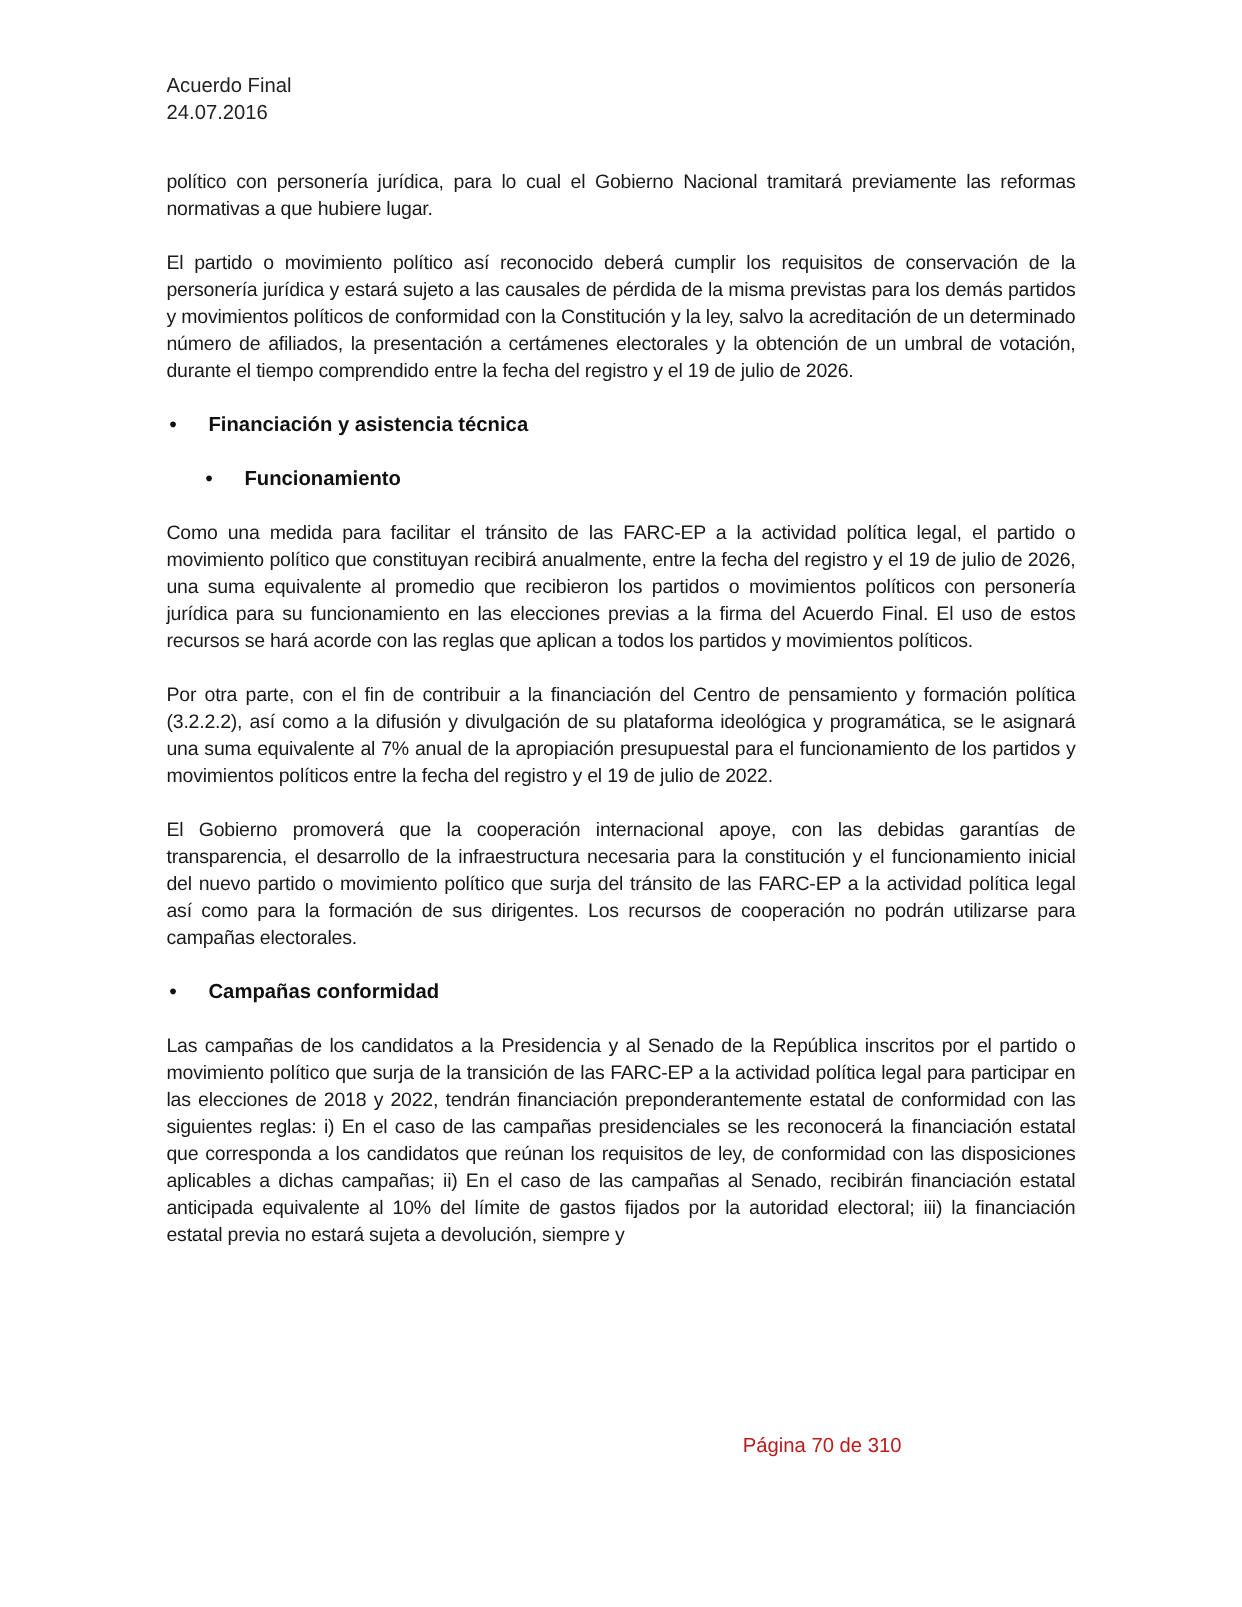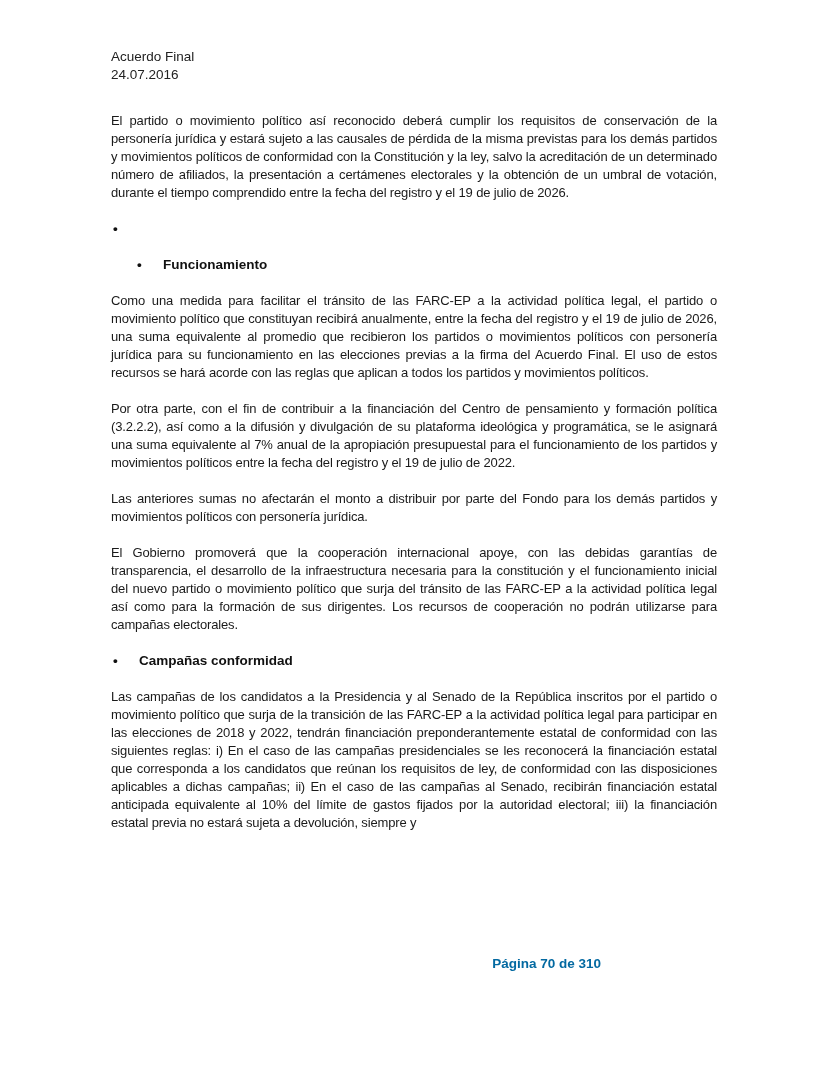--- a/index.html
+++ b/index.html
@@ -59,53 +59,53 @@
       font-weight: bold;
       padding-left: 2px;
     }
     .bullet.level2 { padding-left: 24px; }
     .footer {
       position: absolute;
       right: 111px;
       top: 955px;
       font-size: 13.5px;
       line-height: 18px;
-      color: #0369a1;
+      color: #b91c1c;
       white-space: nowrap;
-      font-weight: bold;
     }
   </style>
 </head>
 <body>
 
 <div class="page">
 
   <div class="header">
     <div>Acuerdo Final</div>
     <div>24.07.2016</div>
   </div>
 
   <div class="content">
+    <p class="para">político con personería jurídica, para lo cual el Gobierno Nacional tramitará previamente las reformas normativas a que hubiere lugar.</p>
 
     <p class="para">El partido o movimiento político así reconocido deberá cumplir los requisitos de conservación de la personería jurídica y estará sujeto a las causales de pérdida de la misma previstas para los demás partidos y movimientos políticos de conformidad con la Constitución y la ley, salvo la acreditación de un determinado número de afiliados, la presentación a certámenes electorales y la obtención de un umbral de votación, durante el tiempo comprendido entre la fecha del registro y el 19 de julio de 2026.</p>
 
     <div class="bullet">
       <span class="dot">•</span>
+      <span>Financiación y asistencia técnica</span>
     </div>
 
     <div class="bullet level2">
       <span class="dot">•</span>
       <span>Funcionamiento</span>
     </div>
 
     <p class="para">Como una medida para facilitar el tránsito de las FARC-EP a la actividad política legal, el partido o movimiento político que constituyan recibirá anualmente, entre la fecha del registro y el 19 de julio de 2026, una suma equivalente al promedio que recibieron los partidos o movimientos políticos con personería jurídica para su funcionamiento en las elecciones previas a la firma del Acuerdo Final. El uso de estos recursos se hará acorde con las reglas que aplican a todos los partidos y movimientos políticos.</p>
 
     <p class="para">Por otra parte, con el fin de contribuir a la financiación del Centro de pensamiento y formación política (3.2.2.2), así como a la difusión y divulgación de su plataforma ideológica y programática, se le asignará una suma equivalente al 7% anual de la apropiación presupuestal para el funcionamiento de los partidos y movimientos políticos entre la fecha del registro y el 19 de julio de 2022.</p>
 
-    <p class="para">Las anteriores sumas no afectarán el monto a distribuir por parte del Fondo para los demás partidos y movimientos políticos con personería jurídica.</p>
 
     <p class="para">El Gobierno promoverá que la cooperación internacional apoye, con las debidas garantías de transparencia, el desarrollo de la infraestructura necesaria para la constitución y el funcionamiento inicial del nuevo partido o movimiento político que surja del tránsito de las FARC-EP a la actividad política legal así como para la formación de sus dirigentes. Los recursos de cooperación no podrán utilizarse para campañas electorales.</p>
 
     <div class="bullet">
       <span class="dot">•</span>
       <span>Campañas conformidad</span>
     </div>
 
     <p class="para">Las campañas de los candidatos a la Presidencia y al Senado de la República inscritos por el partido o movimiento político que surja de la transición de las FARC-EP a la actividad política legal para participar en las elecciones de 2018 y 2022, tendrán financiación preponderantemente estatal de conformidad con las siguientes reglas: i) En el caso de las campañas presidenciales se les reconocerá la financiación estatal que corresponda a los candidatos que reúnan los requisitos de ley, de conformidad con las disposiciones aplicables a dichas campañas; ii) En el caso de las campañas al Senado, recibirán financiación estatal anticipada equivalente al 10% del límite de gastos fijados por la autoridad electoral; iii) la financiación estatal previa no estará sujeta a devolución, siempre y</p>
   </div>

